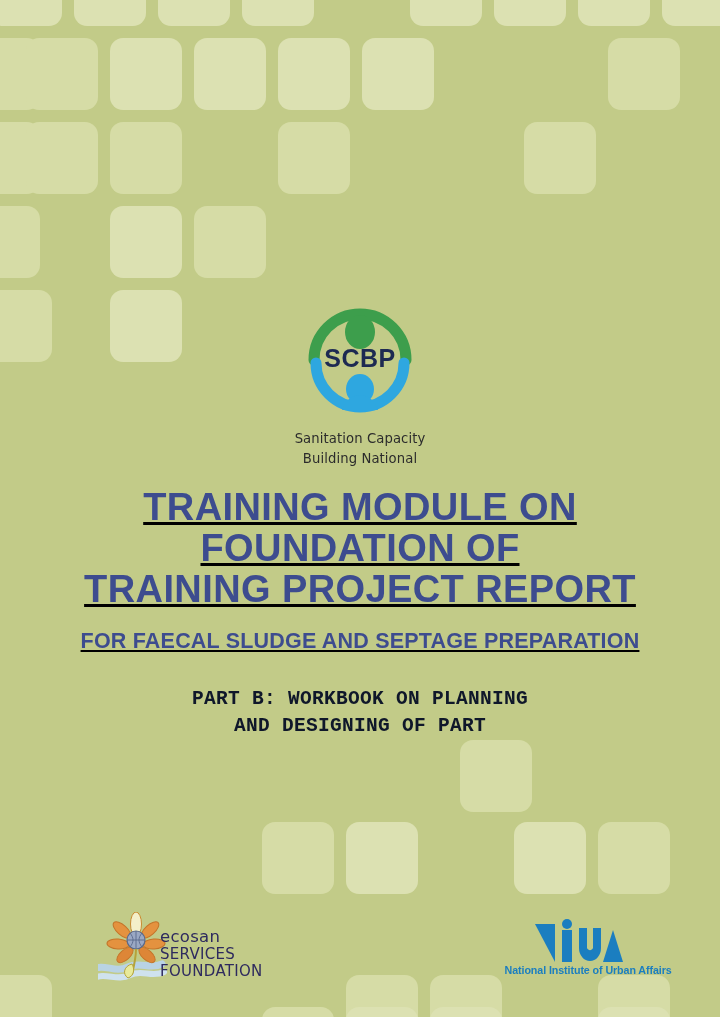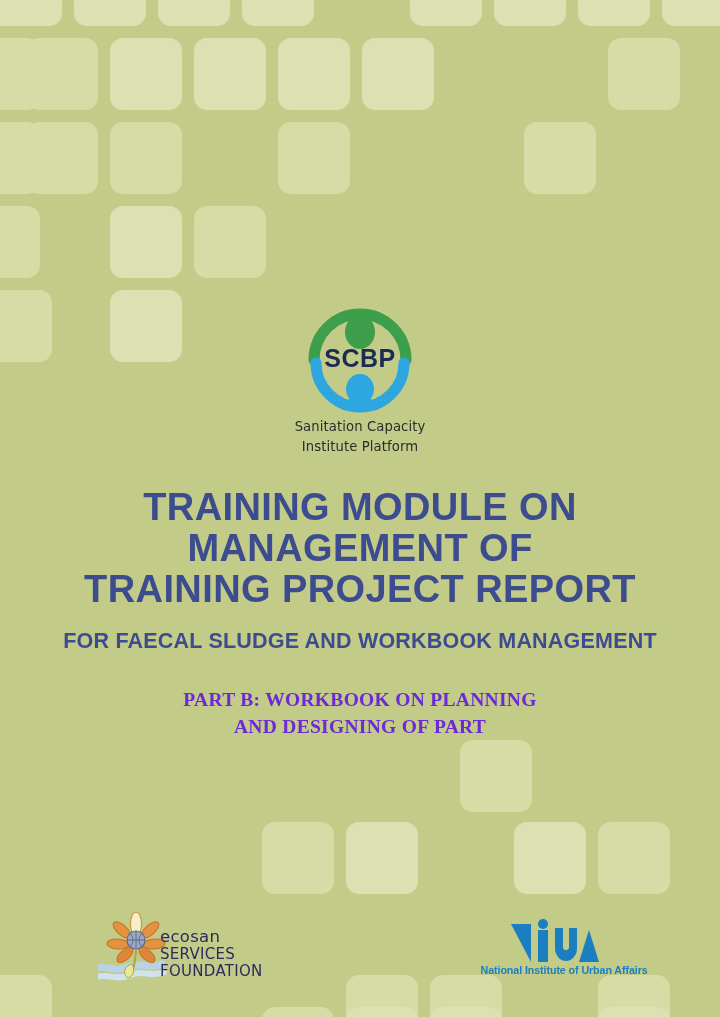--- a/index.html
+++ b/index.html
@@ -48,35 +48,37 @@
     width: 720px;
     text-align: center;
   }
   #scbp-logo {
     display: block;
     margin: 0 auto;
     width: 112px;
     height: 112px;
   }
   #logo-caption {
+    margin-top: 12px;
     font-family: "DejaVu Sans", sans-serif;
     font-size: 13.2px;
     line-height: 20px;
     color: #2c2c2c;
     letter-spacing: 0.1px;
   }
   #logo-caption div { white-space: nowrap; }
 
   
   #title-block {
     position: absolute;
     top: 487px;
     left: 0;
     width: 720px;
     text-align: center;
+    text-decoration: underline;
   }
   .main-title {
     font-family: "Liberation Sans", sans-serif;
     font-weight: bold;
     font-size: 38px;
     line-height: 41px;
     color: #3d4c8f;
     letter-spacing: 0.4px;
     margin: 0;
   }
@@ -88,25 +90,25 @@
     line-height: 26px;
     color: #3d4c8f;
     letter-spacing: 0.2px;
   }
   #part-block {
     position: absolute;
     top: 686px;
     left: 0;
     width: 720px;
     text-align: center;
-    font-family: Liberation Serif, serif;
+    font-family: Liberation Mono, monospace;
     font-weight: bold;
     font-size: 19.5px;
     line-height: 27px;
-    color: #6d28d9;
+    color: #0f172a;
     letter-spacing: 0.3px;
   }
 
   
   #esf-logo {
     position: absolute;
     left: 98px;
     top: 912px;
     width: 170px;
     height: 78px;
@@ -121,21 +123,21 @@
     font-size: 15px;
     line-height: 17.5px;
     color: #2e2a5e;
     letter-spacing: 0.3px;
     text-transform: uppercase;
   }
   #esf-words .ecosan { text-transform: lowercase; font-size: 16.5px; }
 
   #niua-logo {
     position: absolute;
-    left: 476px;
+    left: 500px;
     top: 918px;
     width: 152px;
     height: 68px;
   }
   #niua-mark { position: absolute; left: 33px; top: 0; width: 92px; height: 44px; }
   #niua-words {
     position: absolute;
     left: 0;
     top: 46px;
     width: 152px;
@@ -209,29 +211,29 @@
         <path d="M12 58 A44 44 0 0 0 100 58" fill="none" stroke="#2ea7e0" stroke-width="11" stroke-linecap="round"></path>
 
         <ellipse cx="56" cy="84" rx="14" ry="15" fill="#2ea7e0"></ellipse>
         <path d="M38 105 A19 22 0 0 1 74 105 Z" fill="#2ea7e0"></path>
 
         <text x="56" y="62" text-anchor="middle" font-family="Liberation Sans, sans-serif" font-weight="bold" font-size="25" letter-spacing="0.5" fill="#1d2a52">SCBP</text>
       </svg>
 
       <div id="logo-caption">
         <div>Sanitation Capacity</div>
-        <div>Institute Platform</div>
+        <div>Building National</div>
       </div>
     </div>
 
     <div id="title-block">
       <div class="main-title">TRAINING MODULE ON</div>
-      <div class="main-title">MANAGEMENT OF</div>
+      <div class="main-title">FOUNDATION OF</div>
       <div class="main-title">TRAINING PROJECT REPORT</div>
-      <div id="subtitle">FOR FAECAL SLUDGE AND WORKBOOK MANAGEMENT</div>
+      <div id="subtitle">FOR FAECAL SLUDGE AND SEPTAGE PREPARATION</div>
     </div>
 
     <div id="part-block">
       <div>PART B: WORKBOOK ON PLANNING</div>
       <div>AND DESIGNING OF PART</div>
     </div>
 
     <div id="esf-logo">
       <svg id="esf-mark" viewBox="0 0 76 78">
 

